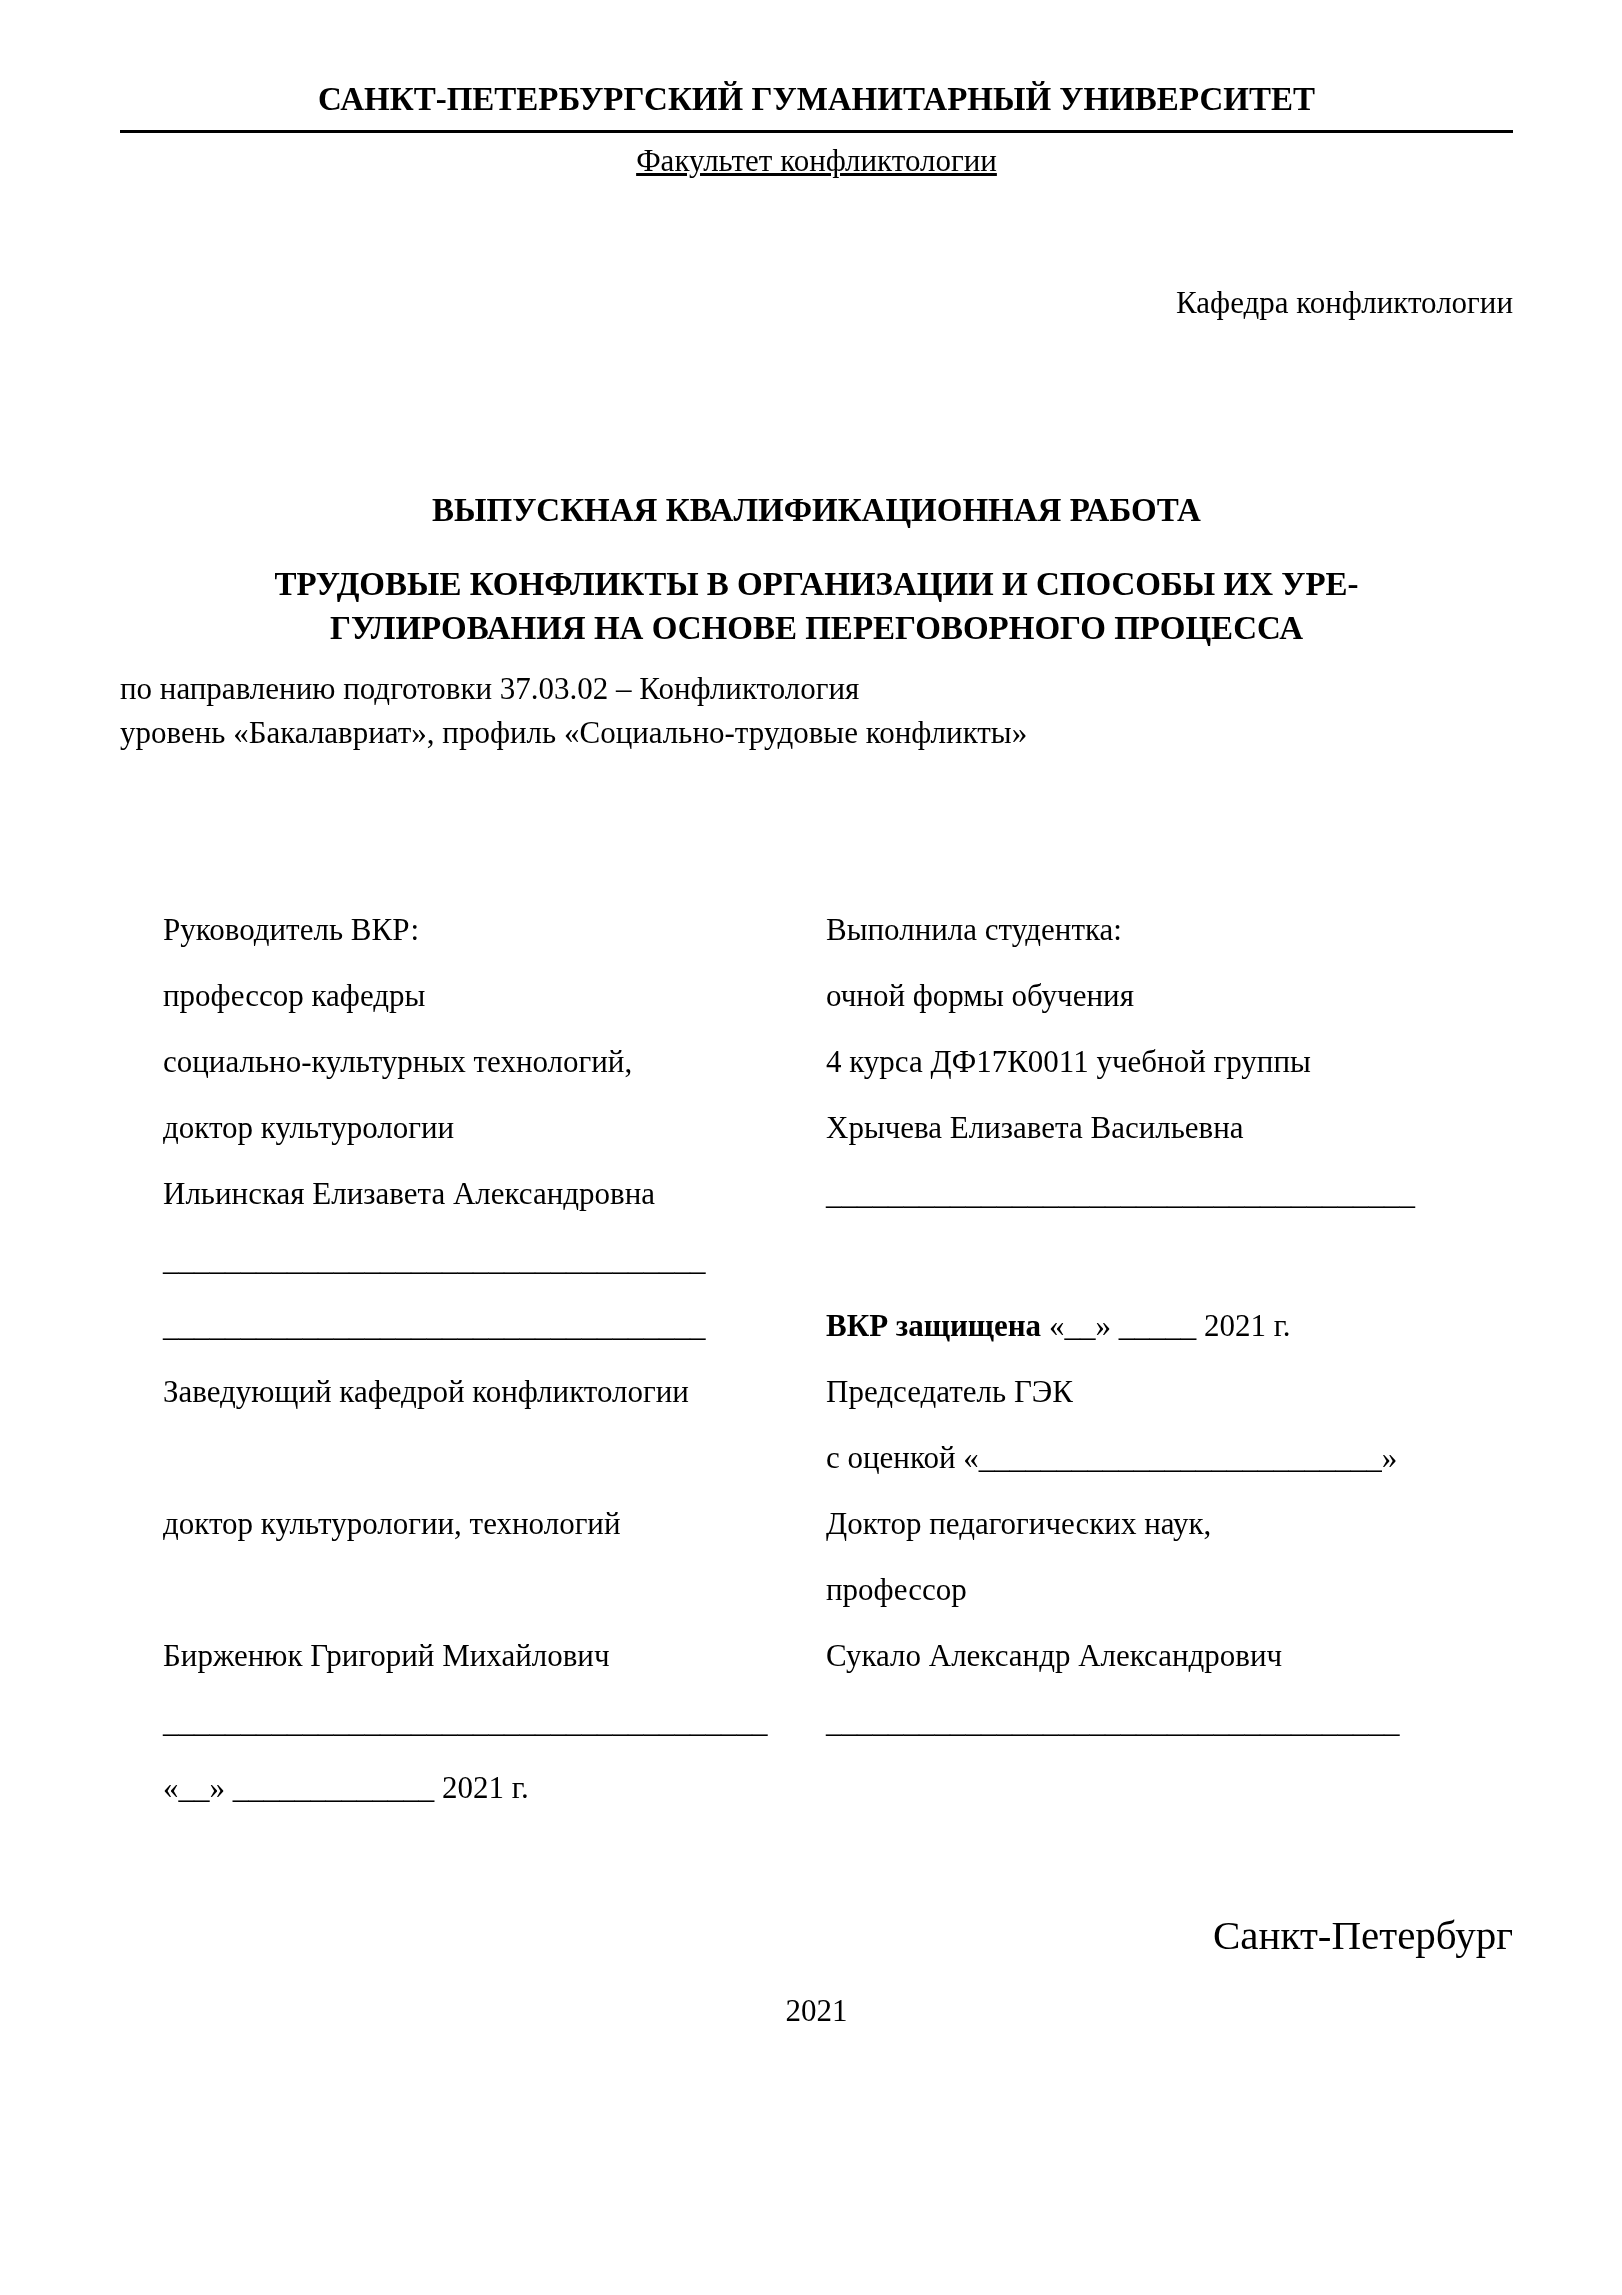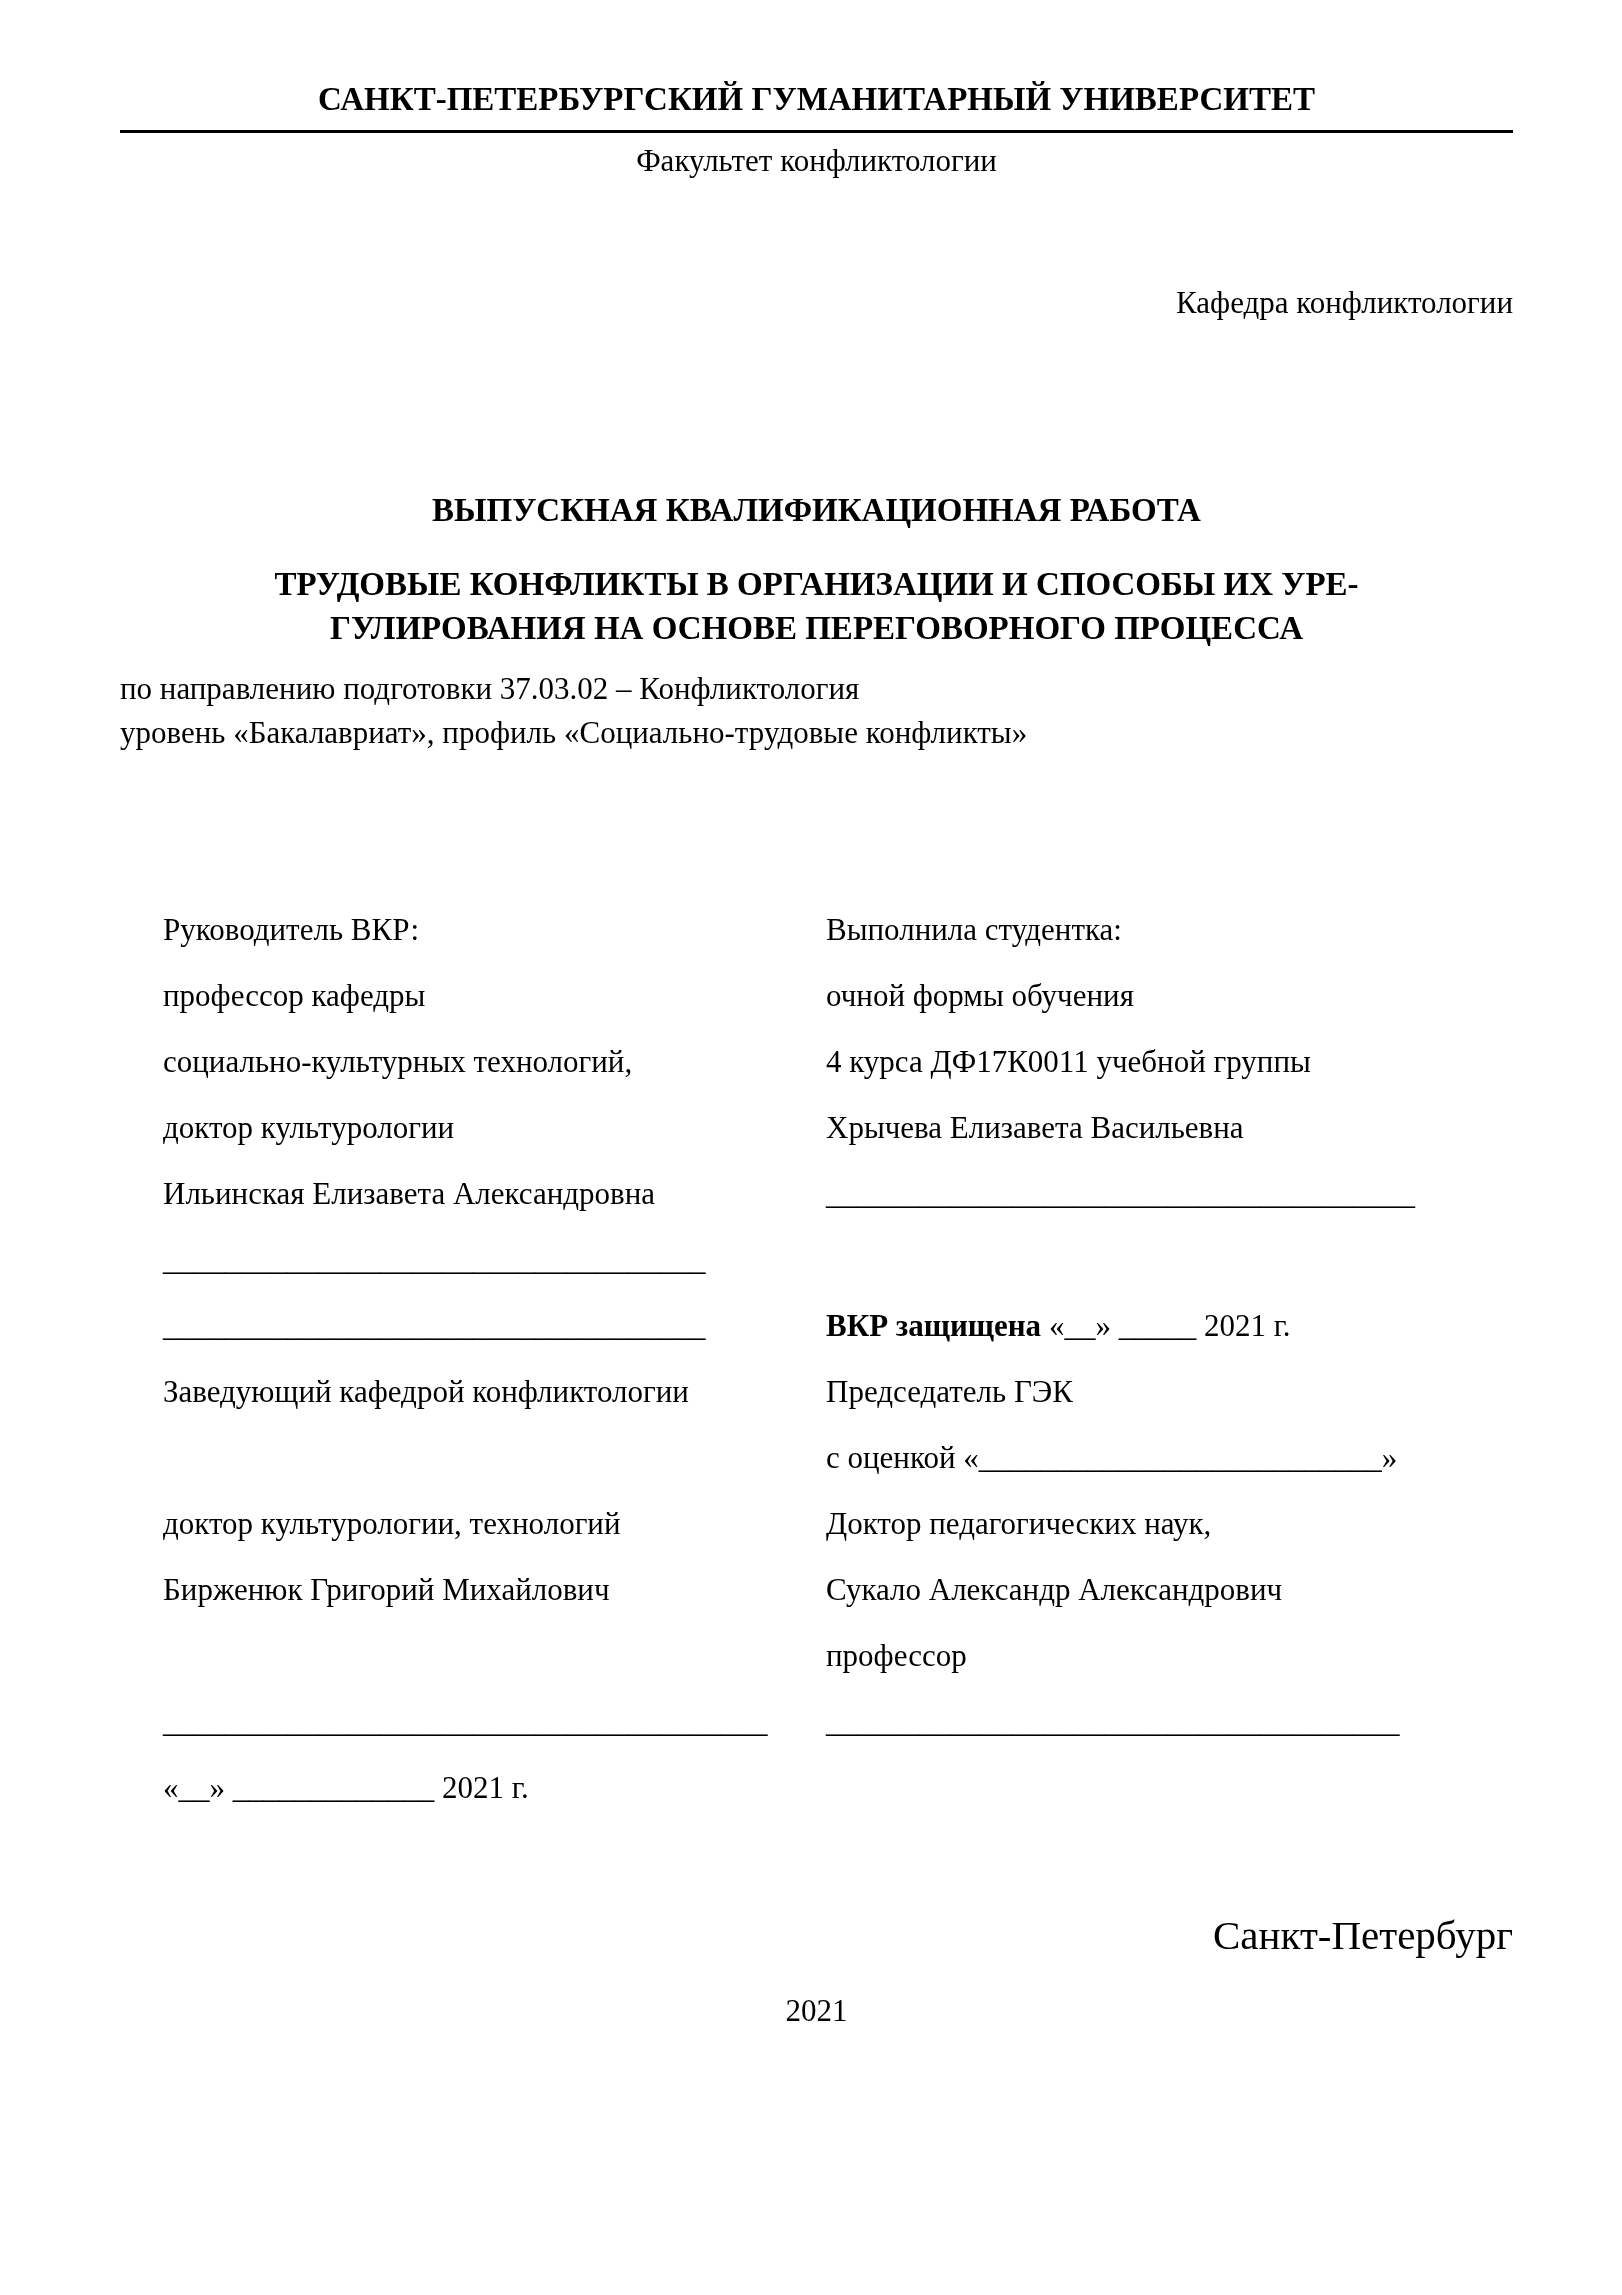--- a/index.html
+++ b/index.html
@@ -23,20 +23,21 @@
     font-size: 33px;
     line-height: 1.25;
     padding-bottom: 9.4px;
     border-bottom: 3.1px solid #000000;
   }
   .faculty {
     text-align: center;
     font-size: 31px;
     line-height: 1.3;
     margin-top: 7.9px;
+    text-decoration: underline;
   }
   .department {
     text-align: right;
     font-size: 31px;
     line-height: 1.3;
     margin-top: 102px;
   }
   .work-type {
     margin-top: 166px;
     text-align: center;
@@ -164,30 +165,30 @@
       <div class="cell-left"></div>
       <div class="cell-right">с оценкой «__________________________»</div>
     </div>
 
     <div class="sig-row">
       <div class="cell-left">доктор культурологии, технологий</div>
       <div class="cell-right">Доктор педагогических наук,</div>
     </div>
 
     <div class="sig-row">
+      <div class="cell-left"></div>
+      <div class="cell-right">профессор</div>
+    </div>
+
+    <div class="sig-row">
       <div class="cell-left">Бирженюк Григорий Михайлович</div>
       <div class="cell-right">Сукало Александр Александрович</div>
     </div>
 
     <div class="sig-row">
-      <div class="cell-left"></div>
-      <div class="cell-right">профессор</div>
-    </div>
-
-    <div class="sig-row">
       <div class="cell-left">_______________________________________</div>
       <div class="cell-right">_____________________________________</div>
     </div>
 
     <div class="sig-row">
       <div class="cell-left">«__» _____________ 2021 г.</div>
       <div class="cell-right"></div>
     </div>
 
   </div>

